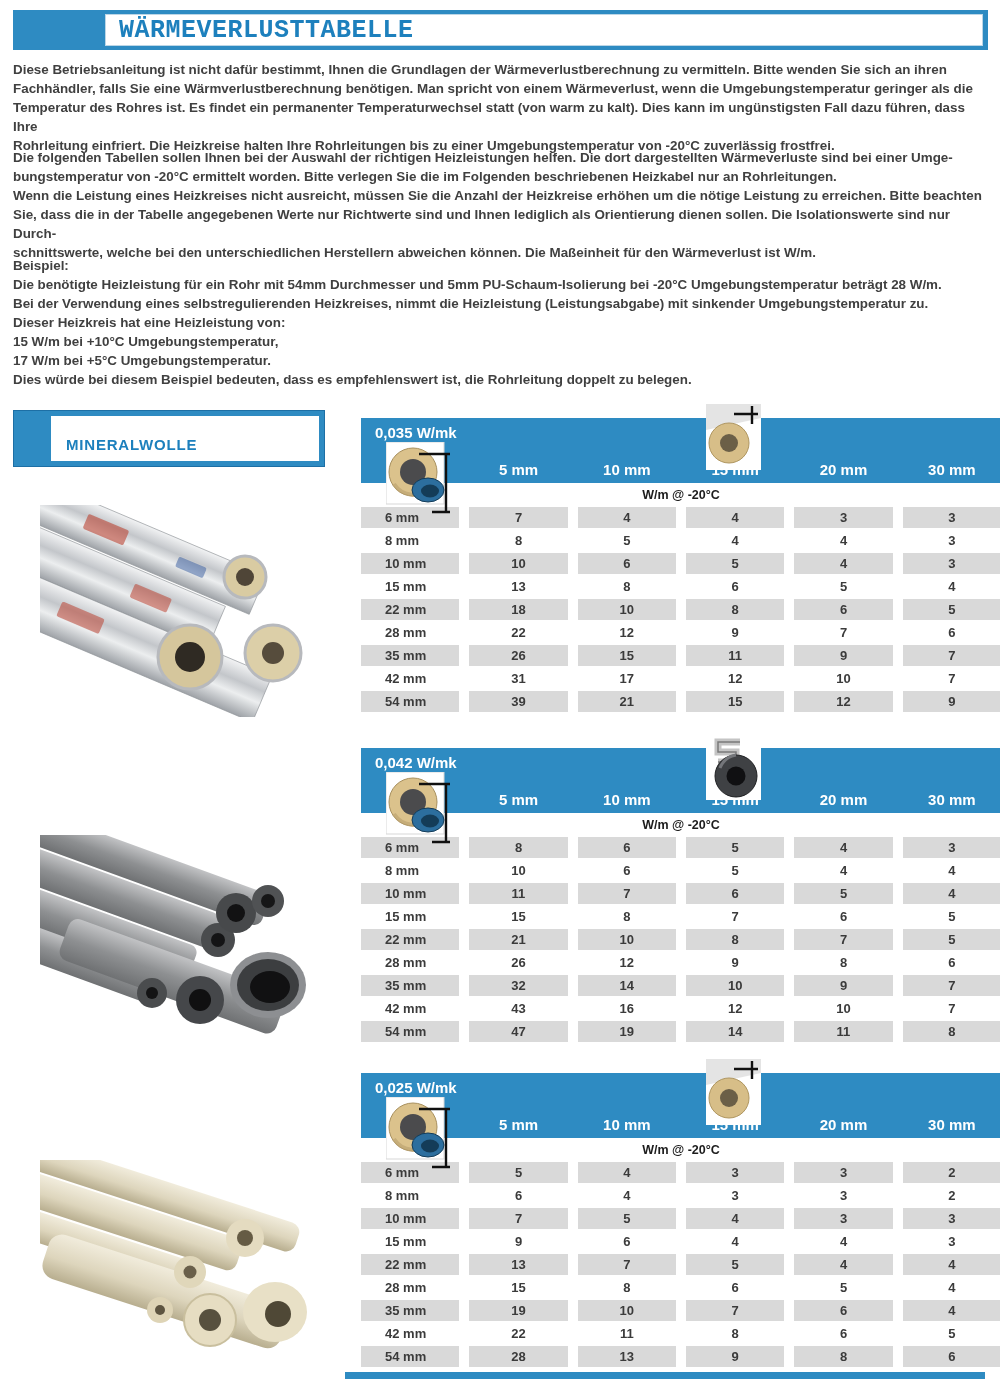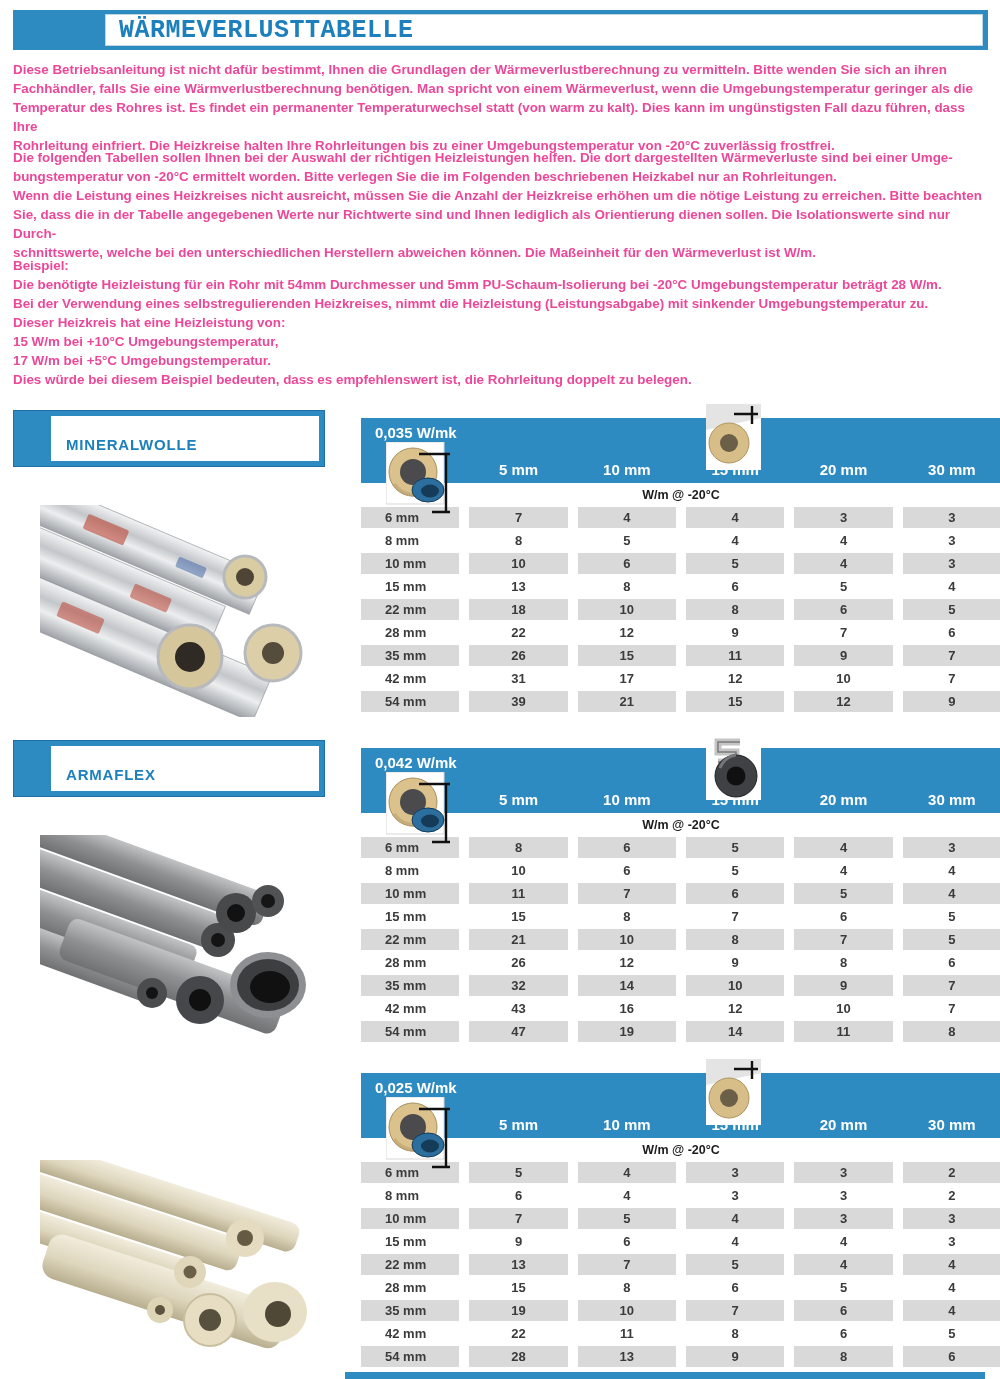--- a/index.html
+++ b/index.html
@@ -5,21 +5,21 @@
   html,body{margin:0;padding:0;background:#fff;}
   #page{position:relative;width:1000px;height:1379px;background:#fff;overflow:hidden;
         font-family:"Liberation Sans",sans-serif;}
   
   .topbar{position:absolute;left:13px;top:10px;width:975px;height:40px;background:#2e8bc2;font-family:Liberation Mono, monospace;}
   .topbar-inner{position:absolute;left:92px;top:4px;right:5px;bottom:4px;background:#fff;
         border:1px solid #bcd6e6;display:flex;align-items:center;padding-left:13px;}
   .topbar-title{color:#1d80bd;font-size:25px;font-weight:700;letter-spacing:0.5px;}
   
   .para{position:absolute;left:13px;width:970px;white-space:pre-line;font-size:13.4px;
-        line-height:19px;font-weight:700;color:#ec4899;}
+        line-height:19px;font-weight:700;color:#404040;}
   .p1{top:60px}.p2{top:148px}.p3{top:256px}
   
   .section{position:absolute;left:0;width:1000px;height:330px;}
   .sec-label{position:absolute;left:13px;top:0;width:312px;height:57px;background:#2e8bc2;
         border:1px solid #1d6fa5;box-sizing:border-box;}
   .sec-label-inner{position:absolute;left:37px;top:5px;right:5px;bottom:5px;background:#fff;
         display:flex;align-items:center;padding-left:15px;}
   .sec-title{color:#1d80bd;font-size:15px;font-weight:700;letter-spacing:0.8px;margin-top:12px;}
   .product{position:absolute;left:40px;top:95px;width:270px;height:212px;}
   
@@ -204,25 +204,20 @@
             <div class="cell">21</div>
             <div class="cell">15</div>
             <div class="cell">12</div>
             <div class="cell">9</div>
           </div>
         </div>
     </div>
   </div>
 
   <div class="section" style="top:740px">
-    <div class="sec-label">
-      <div class="sec-label-inner">
-        <span class="sec-title">ARMAFLEX</span>
-      </div>
-    </div>
     <div class="product">
       <svg viewBox="0 0 270 212" width="270" height="212">
         <defs>
           <linearGradient id="foam" x1="0" y1="0" x2="0" y2="1">
             <stop offset="0" stop-color="#c2c3c5"></stop>
               <stop offset="0.5" stop-color="#8e9092"></stop>
             <stop offset="1" stop-color="#6f7173"></stop>
           </linearGradient>
         </defs>
         <g transform="rotate(20 135 105)">

